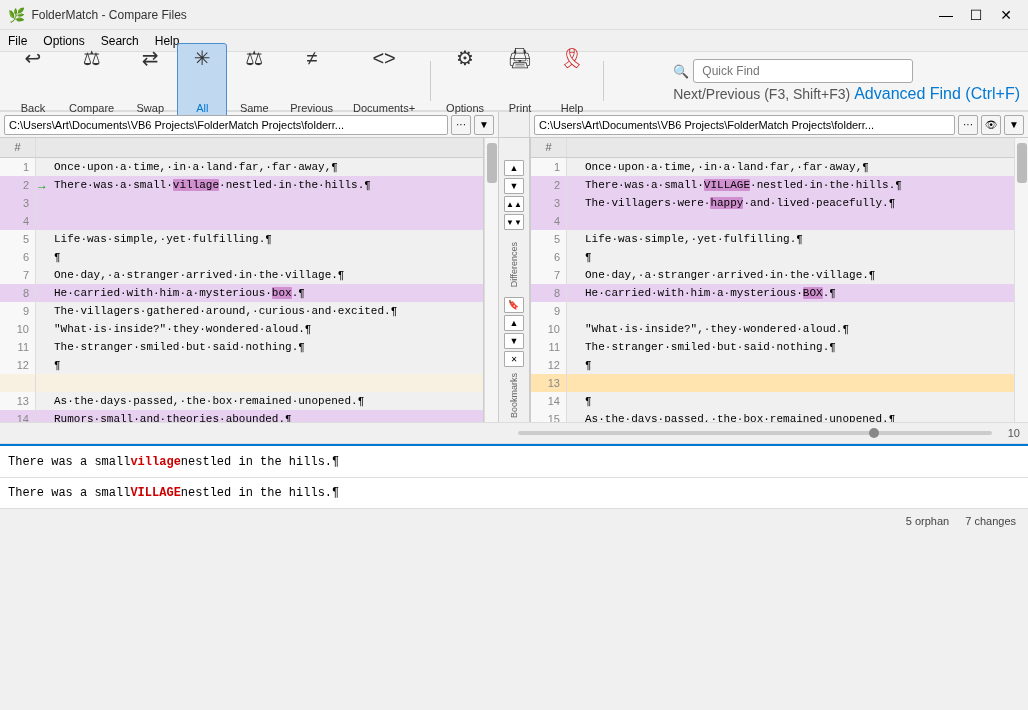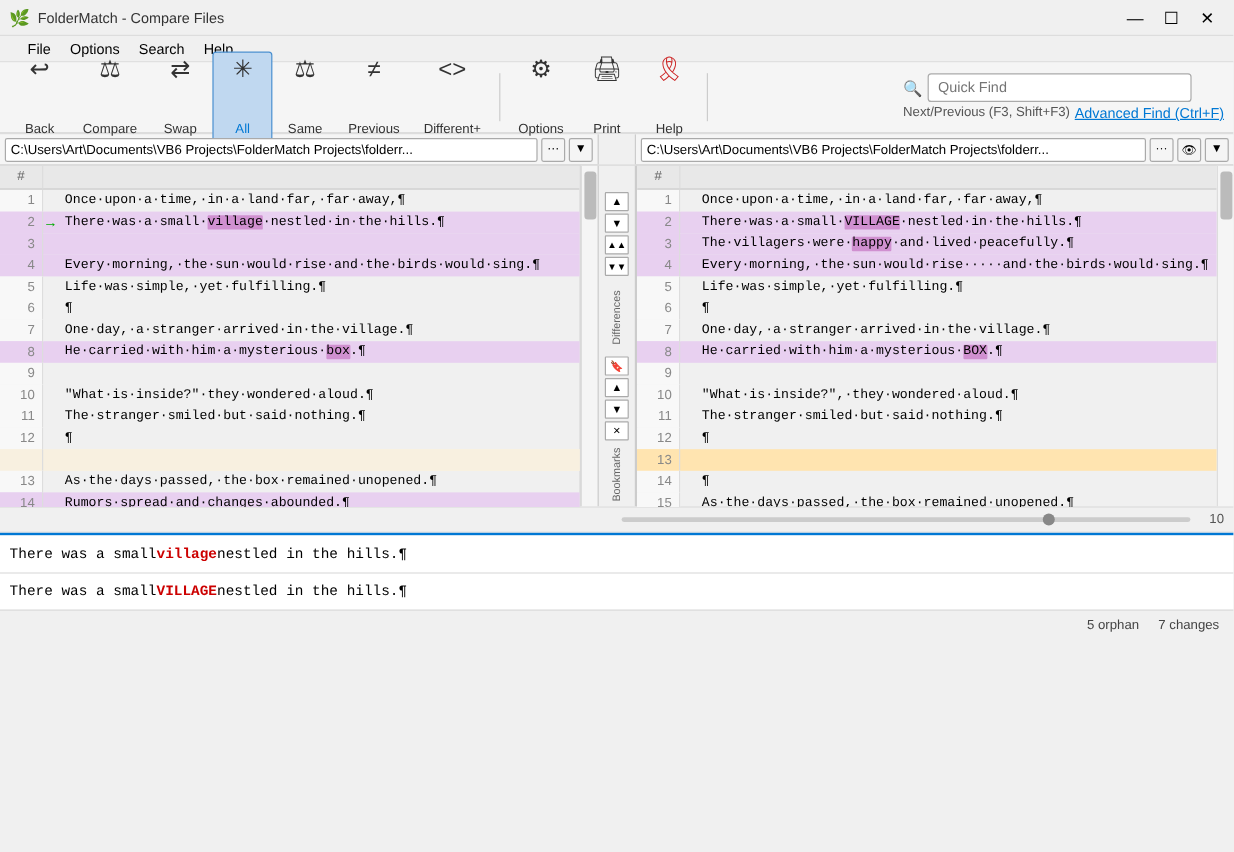--- a/index.html
+++ b/index.html
@@ -7,32 +7,32 @@
     
     
     .title-bar { display: flex; align-items: center; justify-content: space-between; background: #f0f0f0; height: 30px; padding: 0 8px; border-bottom: 1px solid #ddd; }
     .title-bar-left { display: flex; align-items: center; gap: 6px; font-size: 12px; }
     .title-bar-icon { color: #4a7; font-size: 14px; }
     .title-bar-title { font-size: 12px; color: #333; }
     .title-bar-controls { display: flex; gap: 2px; }
     .title-btn { width: 28px; height: 22px; border: none; background: transparent; cursor: pointer; font-size: 14px; display: flex; align-items: center; justify-content: center; border-radius: 2px; }
 
     
-    .menu-bar { display: flex; align-items: center; height: 22px; padding: 0 15px; background: #f0f0f0; border-bottom: 1px solid #ddd; }
+    .menu-bar { display: flex; align-items: center; height: 22px; padding: 0 0; background: #f0f0f0; border-bottom: 1px solid #ddd; }
     .menu-item { padding: 2px 8px; font-size: 12px; cursor: pointer; border-radius: 2px; }
 
     
     .toolbar { display: flex; align-items: center; background: #f5f5f5; border-bottom: 2px solid #ddd; padding: 4px 8px; gap: 2px; height: 60px; }
     .tool-btn { display: flex; flex-direction: column; align-items: center; justify-content: center; padding: 4px 8px; border: 1px solid transparent; border-radius: 3px; cursor: pointer; min-width: 50px; background: transparent; gap: 2px; }
     .tool-btn-icon { font-size: 20px; color: #333; line-height: 1; }
     .tool-btn-label { font-size: 11px; color: #333; margin-top: 32px; }
     .toolbar-sep { width: 1px; height: 40px; background: #ccc; margin: 0 4px; }
     .toolbar-right { display: flex; align-items: center; gap: 4px; margin-left: auto; }
     .search-input { width: 220px; height: 24px; border: 1px solid #aaa; border-radius: 3px; padding: 0 24px 0 8px; font-size: 12px; background: white; }
-    .advanced-find { font-size: 12px; color: #0078d4; cursor: pointer; text-decoration: underline; text-align: center; }
+    .advanced-find { font-size: 16px; color: #0078d4; cursor: pointer; text-align: center; }
     .search-row { display: flex; align-items: center; gap: 4px; }
     .path-input { flex: 1; height: 20px; border: 1px solid #aaa; border-radius: 2px; padding: 0 4px; font-size: 11px; background: white; }
     .path-btn { width: 20px; height: 20px; border: 1px solid #aaa; border-radius: 2px; background: #f5f5f5; cursor: pointer; font-size: 10px; display: flex; align-items: center; justify-content: center; }
     
     
     .file-panel { flex: 1; display: flex; flex-direction: column; border-right: 1px solid #ccc; overflow: hidden; }
     .file-panel-right { border-right: none; border-left: 1px solid #ccc; }
     .col-num { width: 36px; min-width: 36px; text-align: center; font-size: 11px; color: #666; border-right: 1px solid #ddd; padding: 3px 0; }
     .col-content { flex: 1; font-size: 11px; color: #666; padding: 3px 4px; }
     
@@ -106,21 +106,21 @@
   <button class="tool-btn">
     <span class="tool-btn-icon">⚖</span>
     <span class="tool-btn-label">Same</span>
   </button>
   <button class="tool-btn">
     <span class="tool-btn-icon">≠</span>
     <span class="tool-btn-label">Previous</span>
   </button>
   <button class="tool-btn">
     <span class="tool-btn-icon">&lt;&gt;</span>
-    <span class="tool-btn-label">Different+</span>
+    <span class="tool-btn-label">Documents+</span>
   </button>
   <div class="toolbar-sep"></div>
   <button class="tool-btn">
     <span class="tool-btn-icon">⚙</span>
     <span class="tool-btn-label">Options</span>
   </button>
   <button class="tool-btn">
     <span class="tool-btn-icon">🖨</span>
     <span class="tool-btn-label">Print</span>
   </button>
@@ -129,21 +129,21 @@
     <span class="tool-btn-label">Help</span>
   </button>
   <div class="toolbar-sep"></div>
   <div class="toolbar-right">
     <div style="display:flex;flex-direction:column;gap:2px;">
       <div class="search-row">
         <span style="font-size:13px;color:#666;">🔍</span>
         <input class="search-input" type="text" placeholder="Quick Find" style="">
       </div>
       <div class="search-row" style="justify-content:space-between;">
-        <span style="font-size:11px;color:#555;">Next/Previous (F3, Shift+F3)</span>
+        <span style="font-size:14px;color:#555;">Next/Previous (F3, Shift+F3)</span>
         <span class="advanced-find">Advanced Find (Ctrl+F)</span>
       </div>
     </div>
   </div>
 </div>
 
 <div style="display:flex; border-bottom:1px solid #ccc; background:#f5f5f5; height:26px;">
   <div style="flex:1; display:flex; align-items:center; padding:0 4px; gap:3px;">
     <input class="path-input" type="text" value="C:\Users\Art\Documents\VB6 Projects\FolderMatch Projects\folderr..." style="">
     <button class="path-btn">···</button>
@@ -183,21 +183,20 @@
         </div>
 
         <div class="line-row" style="background:#e8d0f0;">
           <div class="line-num" style="background:#e8d0f0;">3</div>
           <div style="width:14px;min-width:14px;"></div>
         </div>
 
         <div class="line-row" style="background:#e8d0f0;">
           <div class="line-num" style="background:#e8d0f0;">4</div>
           <div style="width:14px;min-width:14px;"></div>
-          <div class="line-content">Every·morning,·the·sun·would·rise·and·the·birds·would·sing.¶</div>
         </div>
 
         <div class="line-row">
           <div class="line-num">5</div>
           <div style="width:14px;min-width:14px;"></div>
           <div class="line-content">Life·was·simple,·yet·fulfilling.¶</div>
         </div>
 
         <div class="line-row">
           <div class="line-num">6</div>
@@ -213,20 +212,21 @@
 
         <div class="line-row" style="background:#e8d0f0;">
           <div class="line-num" style="background:#e8d0f0;">8</div>
           <div style="width:14px;min-width:14px;"></div>
           <div class="line-content">He·carried·with·him·a·mysterious·<span class="word-diff">box</span>.¶</div>
         </div>
 
         <div class="line-row">
           <div class="line-num">9</div>
           <div style="width:14px;min-width:14px;"></div>
+          <div class="line-content">The·villagers·gathered·around,·curious·and·excited.¶</div>
         </div>
 
         <div class="line-row">
           <div class="line-num">10</div>
           <div style="width:14px;min-width:14px;"></div>
           <div class="line-content">"What·is·inside?"·they·wondered·aloud.¶</div>
         </div>
 
         <div class="line-row">
           <div class="line-num">11</div>
@@ -248,21 +248,21 @@
 
         <div class="line-row">
           <div class="line-num">13</div>
           <div style="width:14px;min-width:14px;"></div>
           <div class="line-content">As·the·days·passed,·the·box·remained·unopened.¶</div>
         </div>
 
         <div class="line-row" style="background:#e8d0f0;">
           <div class="line-num" style="background:#e8d0f0;">14</div>
           <div style="width:14px;min-width:14px;"></div>
-          <div class="line-content">Rumors·spread·and·changes·abounded.¶</div>
+          <div class="line-content">Rumors·small·and·theories·abounded.¶</div>
         </div>
 
       </div>
     </div>
   </div>
 
   <div class="scrollbar-v">
     <div class="scroll-thumb"></div>
   </div>
 
@@ -307,21 +307,20 @@
 
         <div class="line-row" style="background:#e8d0f0;">
           <div class="line-num" style="background:#e8d0f0;">3</div>
           <div style="width:14px;min-width:14px;"></div>
           <div class="line-content">The·villagers·were·<span class="word-diff">happy</span>·and·lived·peacefully.¶</div>
         </div>
 
         <div class="line-row" style="background:#e8d0f0;">
           <div class="line-num" style="background:#e8d0f0;">4</div>
           <div style="width:14px;min-width:14px;"></div>
-          <div class="line-content">Every·morning,·the·sun·would·rise·····and·the·birds·would·sing.¶</div>
         </div>
 
         <div class="line-row">
           <div class="line-num">5</div>
           <div style="width:14px;min-width:14px;"></div>
           <div class="line-content">Life·was·simple,·yet·fulfilling.¶</div>
         </div>
 
         <div class="line-row">
           <div class="line-num">6</div>

